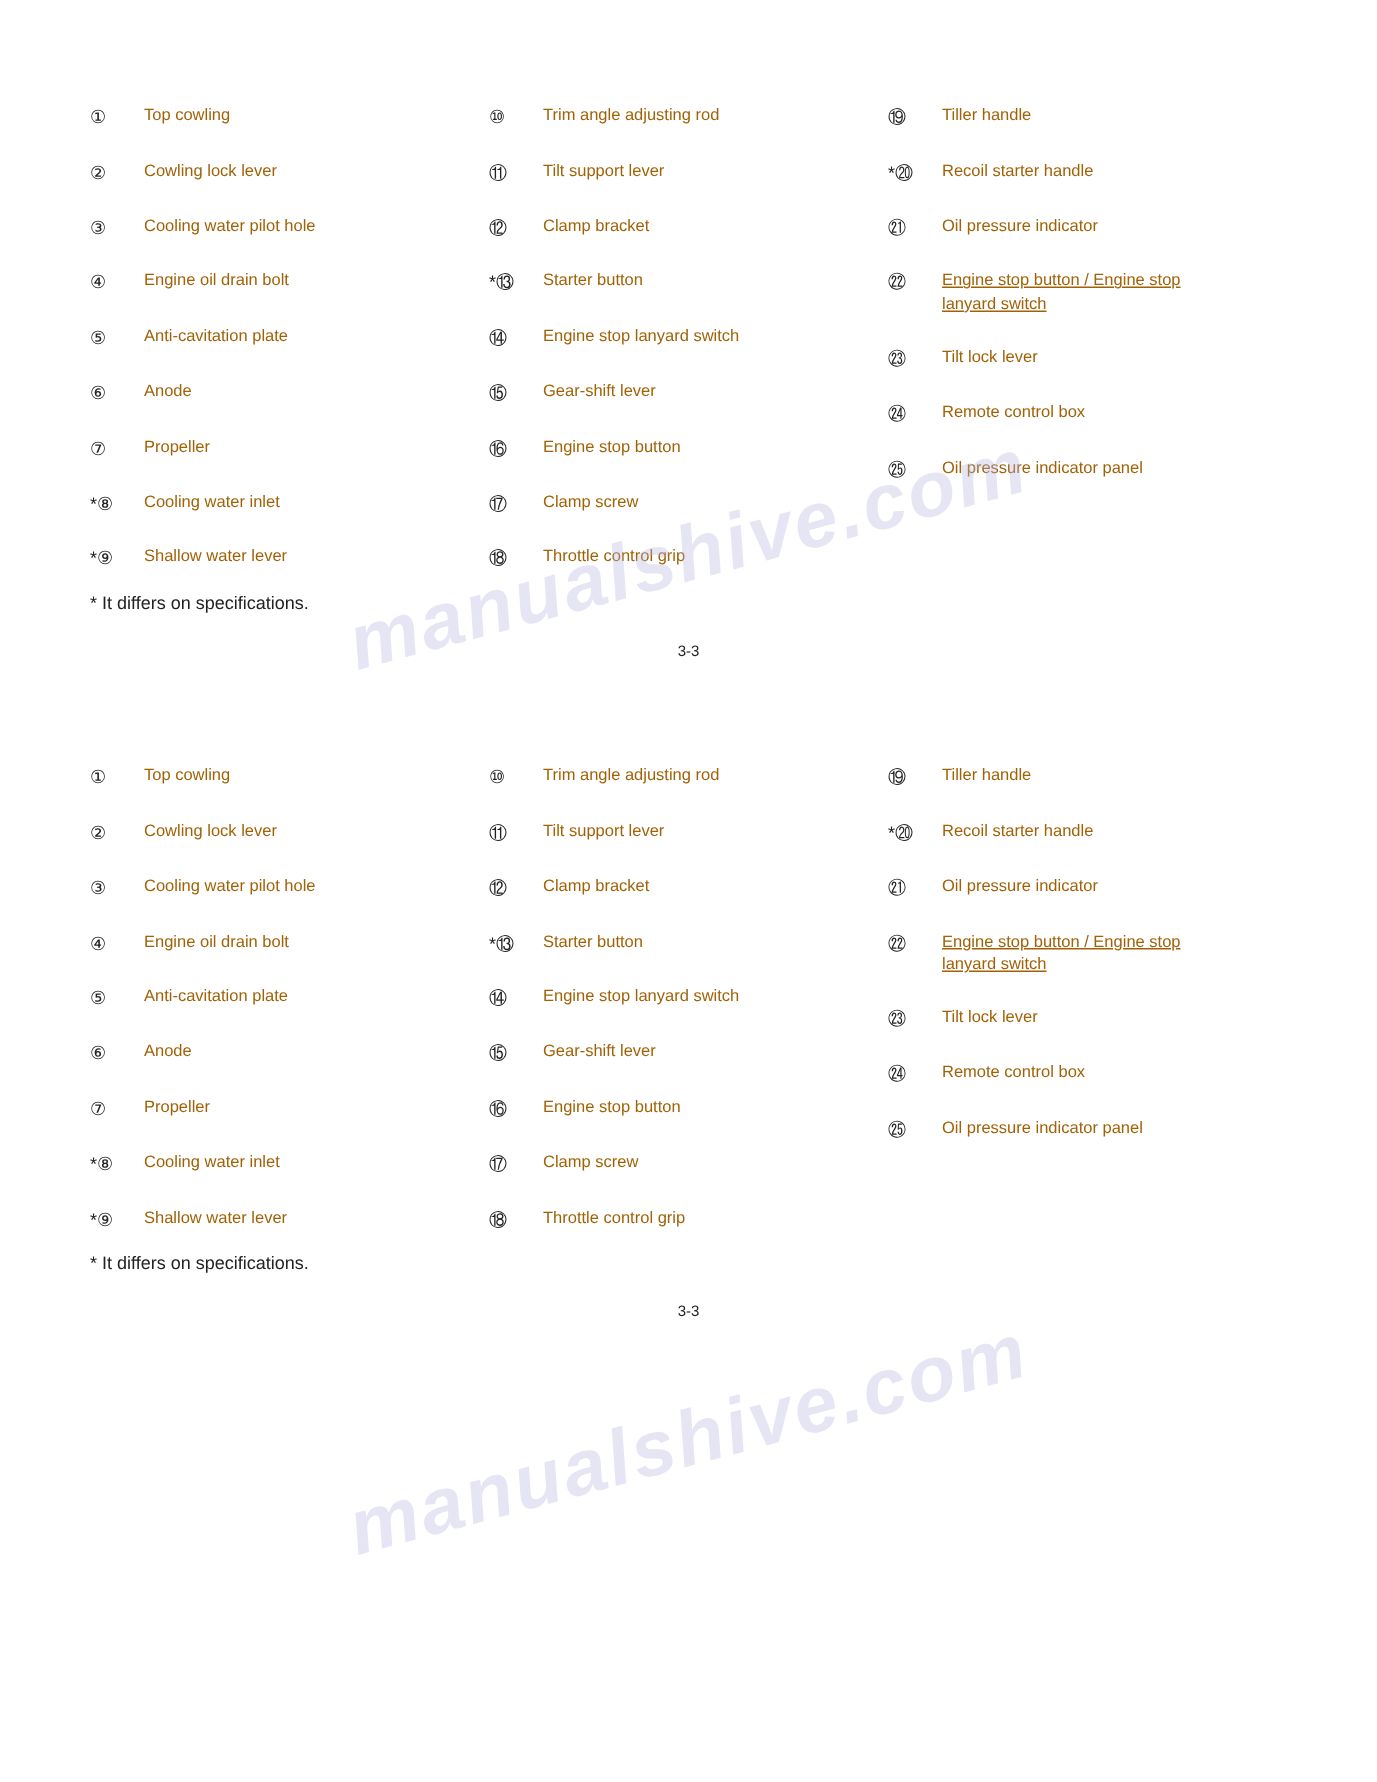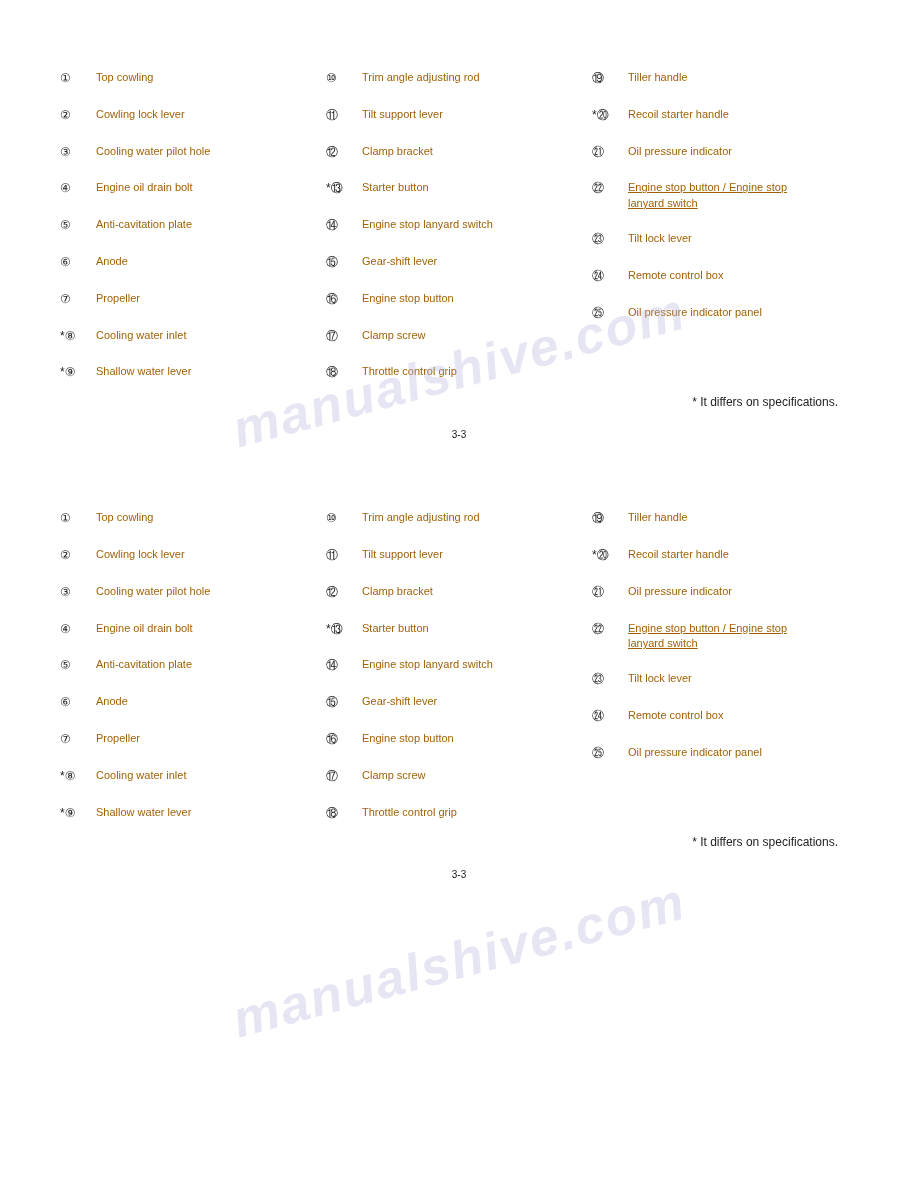--- a/index.html
+++ b/index.html
@@ -53,21 +53,21 @@
       max-width: 180px;
       text-decoration: underline;
     }
     .page-num {
       text-align: center;
       font-size: 10px;
       margin: 18px 0 30px 0;
       color: #222;
     }
     .note {
-      text-align: right;
+      text-align: left;
       font-size: 12px;
       color: #222;
       padding-right: 20px;
       margin-top: 4px;
     }
     .watermark {
       position: absolute;
       top: 340px;
       left: 50%;
       transform: translateX(-50%) rotate(-15deg);

